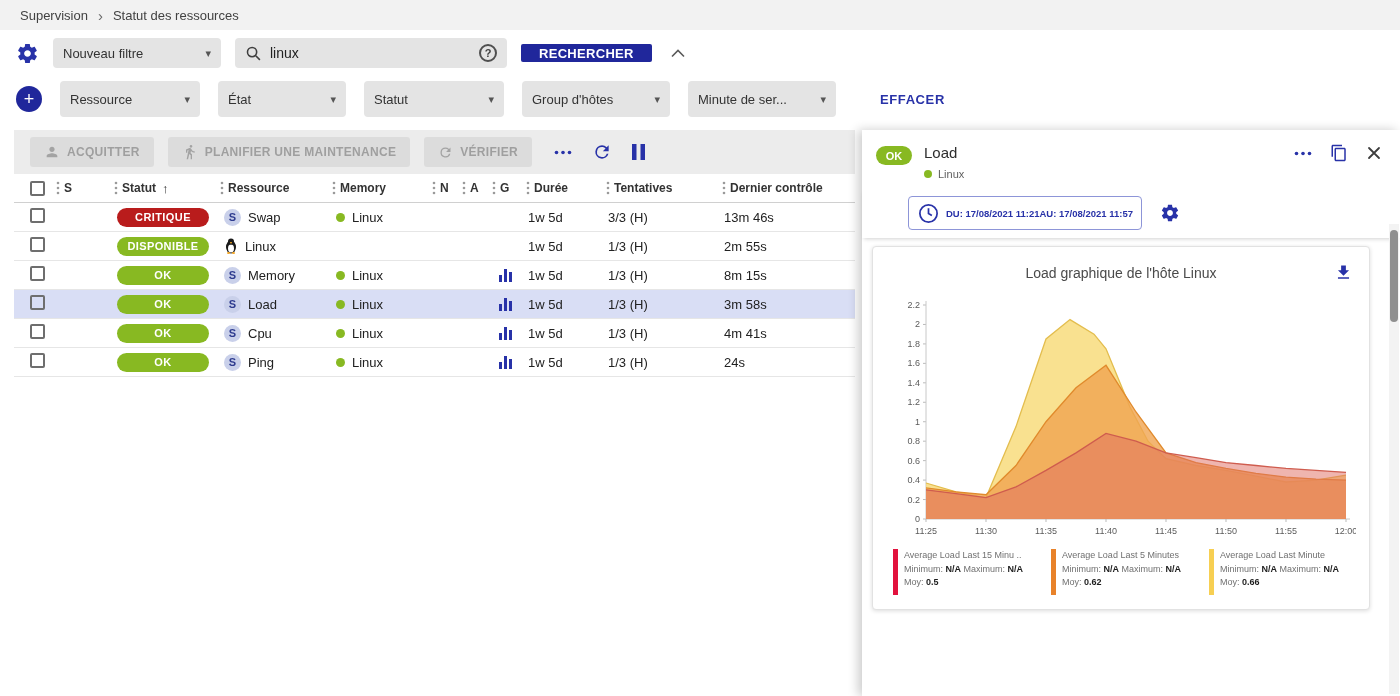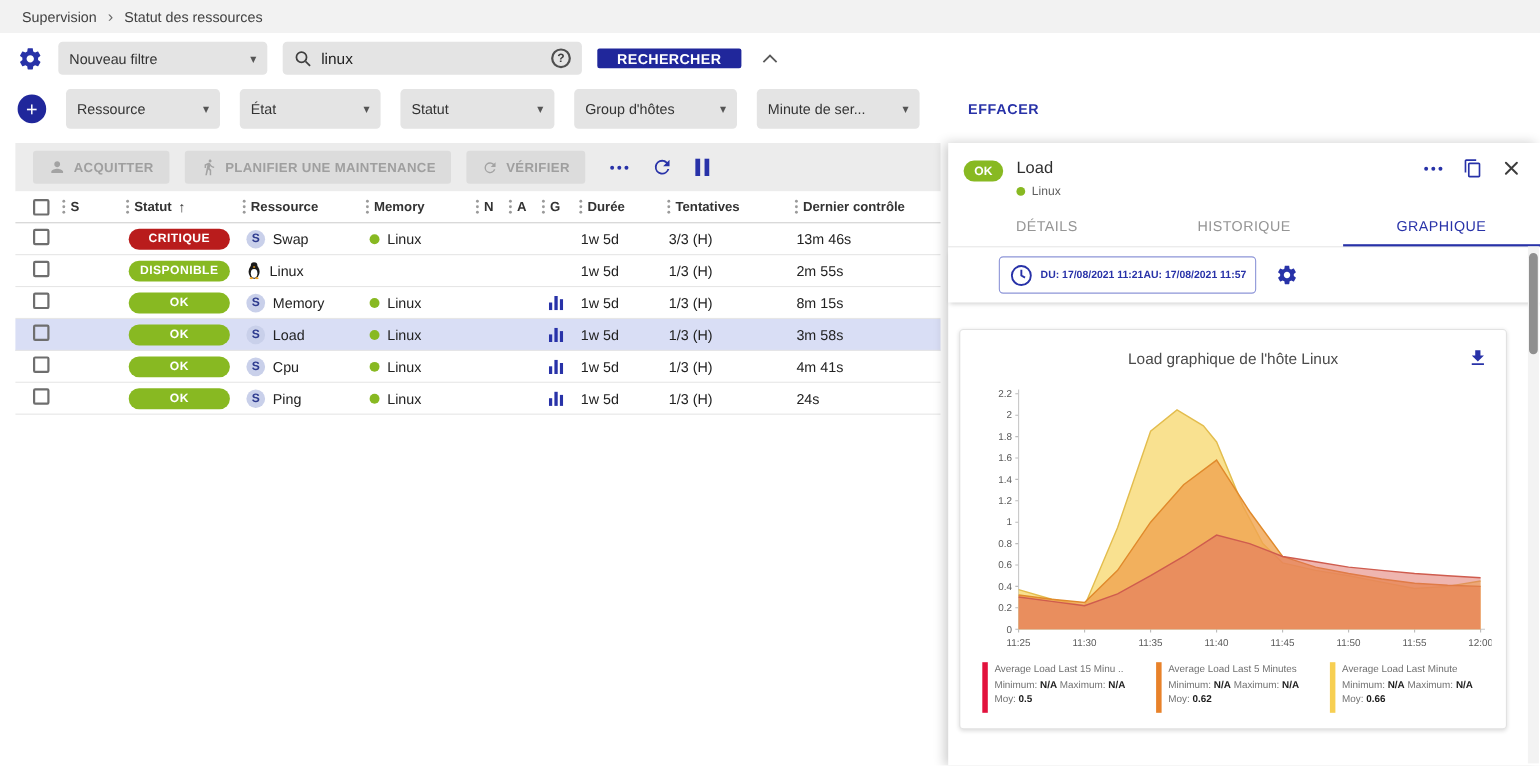--- a/index.html
+++ b/index.html
@@ -8,21 +8,21 @@
   svg{display:block}
   
   .breadcrumb-bar{height:30px;background:#f2f2f2;display:flex;align-items:center;gap:10px;padding-left:20px;color:#424242;font-size:13px}
   .breadcrumb-sep{color:#6a6a6a;font-size:15px}
   
   .filter-area{position:absolute;top:30px;left:0;right:0;height:100px;background:#fff}
   .frow1{position:absolute;top:8px;left:16px;display:flex;align-items:center;gap:14px}
   .frow2{position:absolute;top:51px;left:16px;display:flex;align-items:center;gap:18px}
   .select{background:#e4e4e4;border-radius:4px;height:30px;display:flex;align-items:center;justify-content:space-between;padding:0 10px;color:#333;cursor:pointer}
   .caret{color:#555;font-size:11px;margin-left:8px}
-  .sel-filter{width:190px}
+  .sel-filter{width:168px}
   .searchbox{background:#e4e4e4;border-radius:4px;height:30px;width:272px;display:flex;align-items:center;padding:0 10px;gap:8px}
   .searchbox input{border:none;background:transparent;outline:none;font-family:inherit;font-size:14px;color:#222;flex:1;min-width:0}
   .help-circle{width:18px;height:18px;border:2px solid #4f4f4f;border-radius:50%;display:flex;align-items:center;justify-content:center;font-size:11px;font-weight:bold;color:#3f3f3f;flex:none;cursor:pointer}
   .btn-primary{background:#20279b;color:#fff;border:none;height:18px;padding:0 18px;font-weight:bold;font-size:13px;letter-spacing:.3px;border-radius:2px;cursor:pointer;font-family:inherit}
   .chevron-up{margin-left:4px;cursor:pointer}
   .plus-btn{width:26px;height:26px;border-radius:50%;background:#20279b;color:#fff;font-size:18px;line-height:1;display:flex;align-items:center;justify-content:center;border:none;cursor:pointer;font-family:inherit}
   .crit{height:36px}
   .w140{width:140px}.w150{width:128px}.w148{width:148px}
   .effacer{color:#2832a8;font-weight:bold;letter-spacing:.6px;margin-left:26px;background:none;border:none;font-size:13px;cursor:pointer;font-family:inherit}
   
@@ -60,21 +60,21 @@
   .tab{flex:1;display:flex;align-items:center;justify-content:center;font-size:13px;letter-spacing:.4px;color:#959595;cursor:pointer;border-bottom:2px solid transparent}
   .tab.active{color:#2832a8;border-bottom-color:#2832a8}
   .timebar{height:50px;display:flex;align-items:center;gap:18px;padding-left:46px;box-shadow:0 3px 4px -2px rgba(0,0,0,.18);position:relative;background:#fff}
   .range-group{display:flex;border:1px solid #2832a8;border-radius:3px;overflow:hidden}
   .range-btn{background:#fff;border:none;border-left:1px solid #2832a8;color:#2832a8;font-size:11px;font-weight:bold;height:26px;padding:0 14px;font-family:inherit;cursor:pointer;letter-spacing:.3px}
   .range-btn:first-child{border-left:none}
   .datebox{border:1px solid #8d95d8;border-radius:4px;height:34px;display:flex;align-items:center;gap:6px;padding:0 8px;cursor:pointer}
   .dlines{display:flex;flex-direction:row;line-height:11px}
   .dline{font-size:9.5px;font-weight:bold;color:#2832a8}
   .gear-sm{cursor:pointer}
-  .chart-card{margin:24px 30px 0 10px;border:1px solid #e2e2e2;border-radius:4px;box-shadow:0 1px 4px rgba(0,0,0,.14);position:relative;padding:14px 6px 4px;background:#fff}
+  .chart-card{margin:8px 30px 0 10px;border:1px solid #e2e2e2;border-radius:4px;box-shadow:0 1px 4px rgba(0,0,0,.14);position:relative;padding:14px 6px 4px;background:#fff}
   .chart-title{text-align:center;font-size:14px;color:#4a4a4a;margin-top:4px}
   .dl-icon{position:absolute;top:16px;right:16px;cursor:pointer}
   .chart-svg{display:block;margin:12px auto 0}
   .chart-svg text{font-family:"Liberation Sans",sans-serif;font-size:9px;fill:#5a5a5a}
   .legend{display:flex;gap:6px;padding:4px 2px 10px 14px}
   .legend-item{display:flex;gap:6px;width:156px;cursor:pointer}
   .legend-bar{width:5px;height:46px;flex:none}
   .legend-text{display:flex;flex-direction:column;font-size:9px;color:#707070;line-height:13.5px;white-space:nowrap;overflow:hidden}
   .legend-text b{color:#1d1d1d}
   .scrollbar{position:absolute;top:94px;right:1px;width:10px;bottom:2px;background:#f3f3f3}
@@ -478,25 +478,20 @@
           </svg>
         </span>
       <span>
           <svg width="16" height="16" viewBox="0 0 16 16">
             <path d="M3 3l10 10M13 3L3 13" stroke="#3d3d3d" stroke-width="1.8" stroke-linecap="round" fill="none"></path>
           </svg>
         </span>
     </div>
   </div>
 
-  <div class="tabs">
-    <div class="tab">DÉTAILS</div>
-    <div class="tab">HISTORIQUE</div>
-    <div class="tab active">GRAPHIQUE</div>
-  </div>
 
   <div class="timebar">
     <div class="datebox">
       <span>
           <svg width="23" height="23" viewBox="0 0 24 24" fill="none" stroke="#2832a8" stroke-width="1.8">
             <circle cx="12" cy="12" r="9"></circle>
             <path d="M12 6.5V12l3.5 2"></path>
           </svg>
         </span>
       <span class="dlines">

